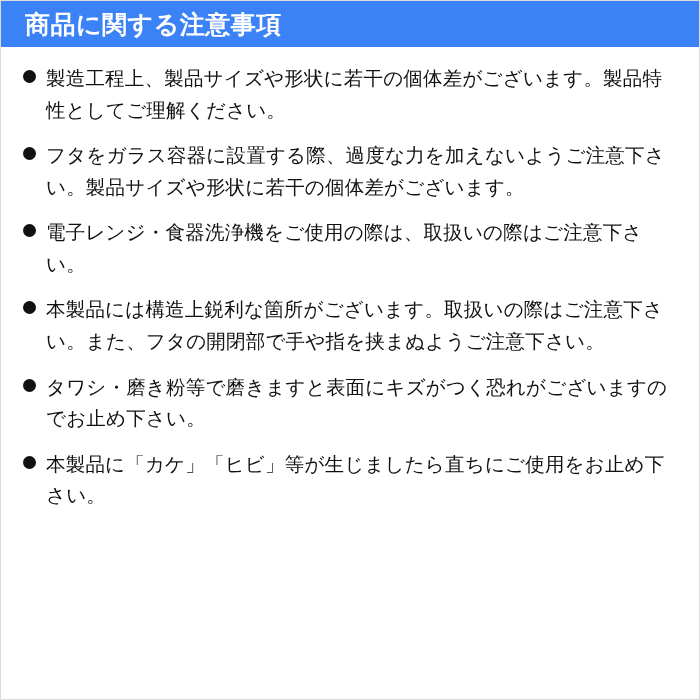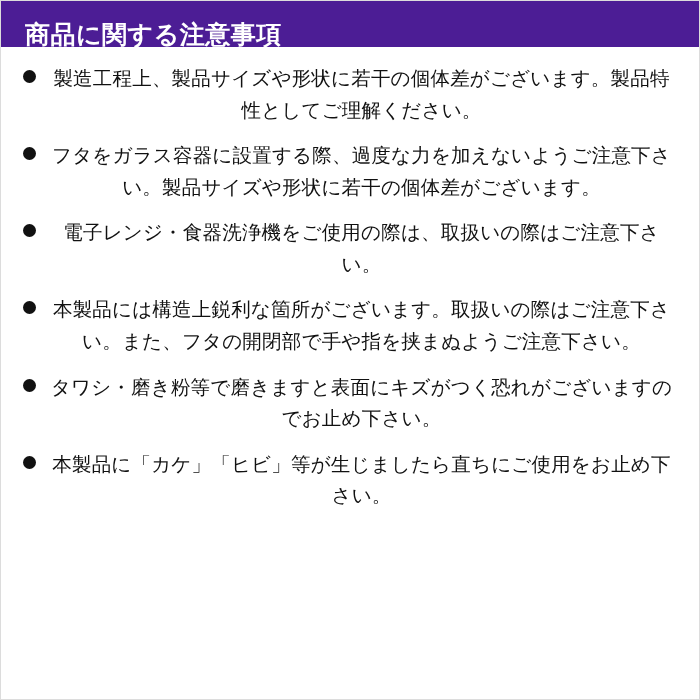--- a/index.html
+++ b/index.html
@@ -15,25 +15,25 @@
   }
   .page {
     position: relative;
     width: 700px;
     height: 700px;
     box-sizing: border-box;
     border: 1px solid #dcdcdc;
     background: #ffffff;
   }
   .header-bar {
-    background: #4c1d95;
+    background: #3b82f6;
     color: #ffffff;
     height: 46px;
     display: flex;
-    align-items: flex-end;
+    align-items: center;
     padding: 0 0 0 24px;
     box-sizing: border-box;
   }
   .header-title {
     font-size: 25px;
     font-weight: bold;
     letter-spacing: 0.5px;
     line-height: 1;
   }
   .notes-list {
@@ -53,21 +53,21 @@
     background: #111111;
     margin-top: 7px;
     margin-right: 10px;
   }
   .note-text {
     flex: 1 1 auto;
     font-size: 19.5px;
     line-height: 1.62;
     color: #111111;
     letter-spacing: 0.2px;
-    text-align: center;
+    text-align: left;
   }
 </style>
 </head>
 <body>
 
 <div class="page">
 
   <div class="header-bar">
     <div class="header-title">商品に関する注意事項</div>
   </div>

